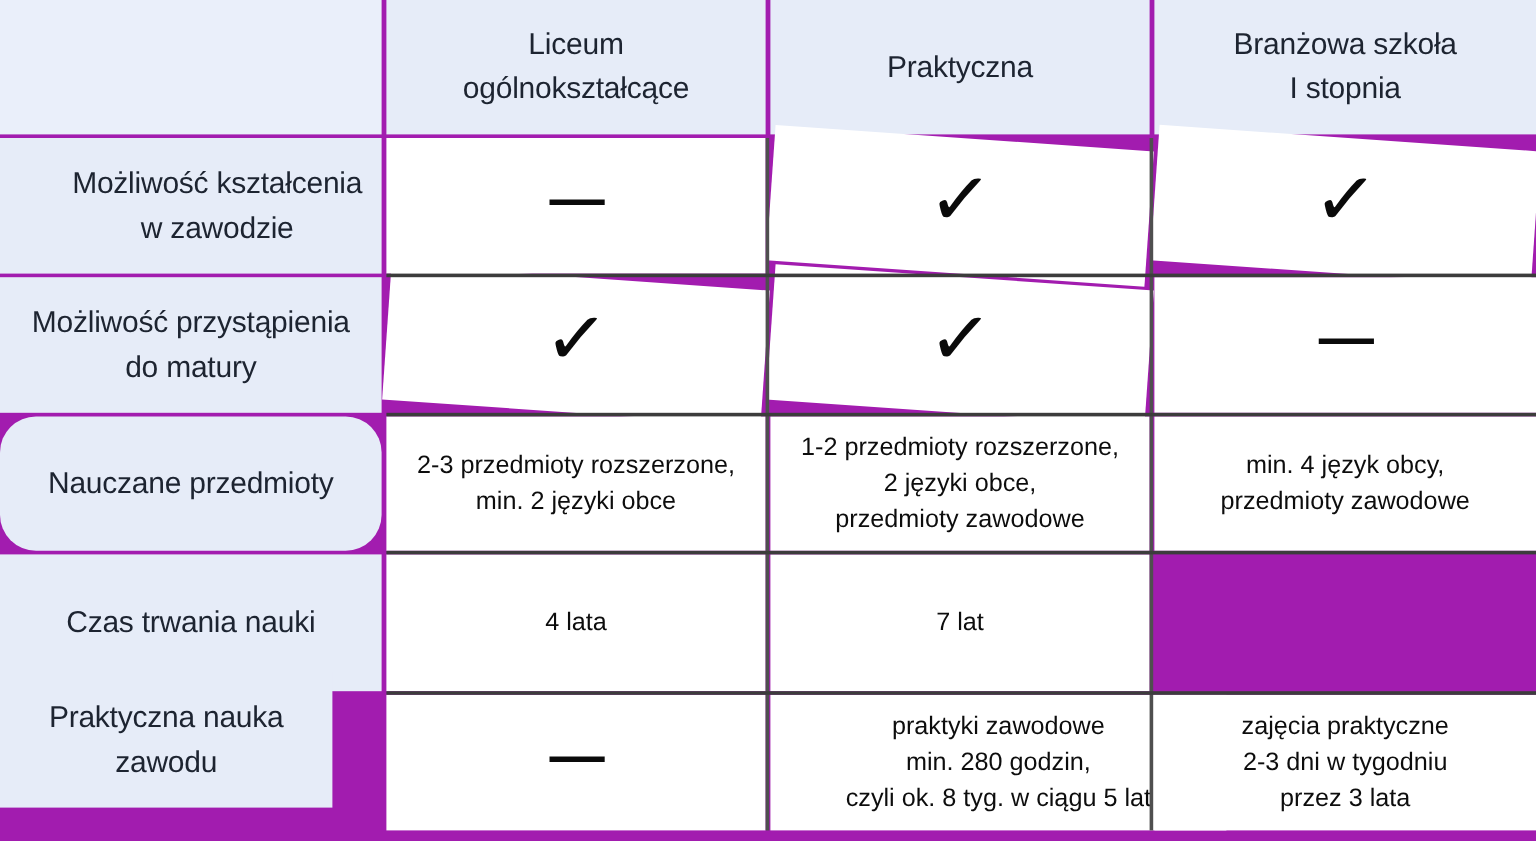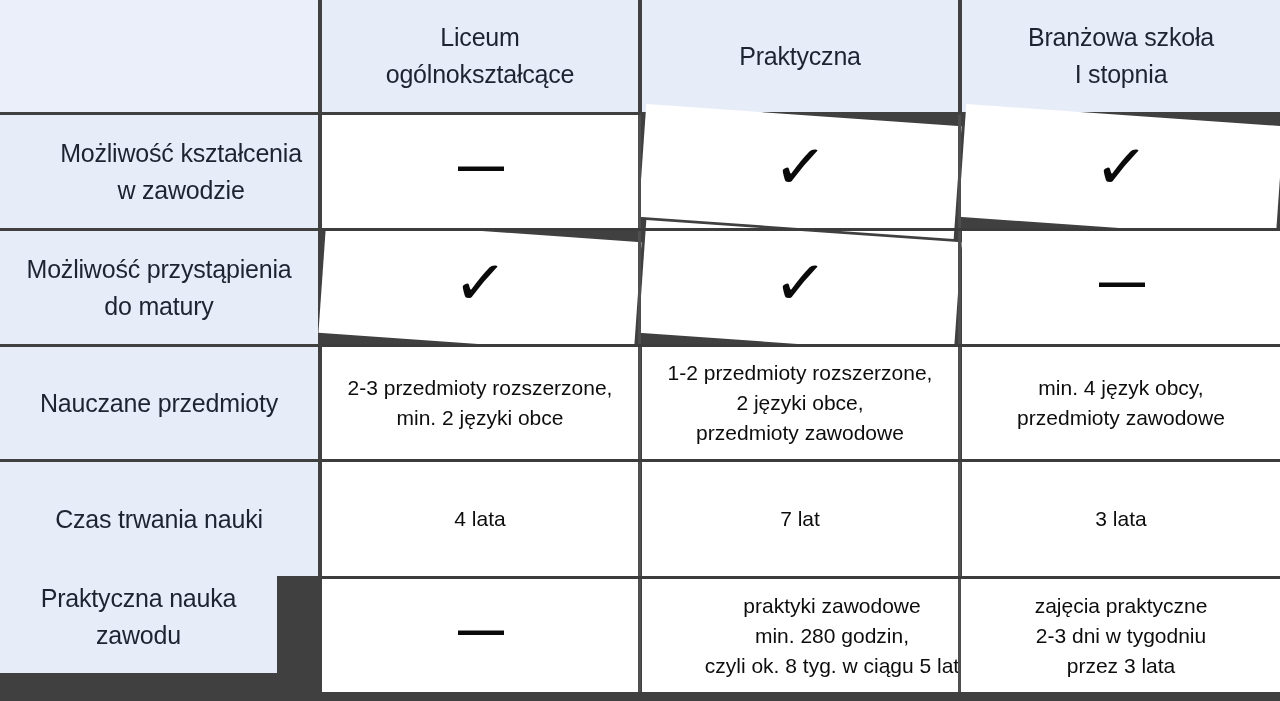--- a/index.html
+++ b/index.html
@@ -3,21 +3,21 @@
 <meta charset="utf-8">
 <style>
   * { margin: 0; padding: 0; box-sizing: border-box; }
   html, body { background: #ffffff; }
   body { font-family: "Liberation Sans", sans-serif; }
 
   .table-canvas {
     position: relative;
     width: 1280px;
     height: 701px;
-    background: #404040;
+    background: #a21caf;
     overflow: hidden;
   }
 
   .cell {
     position: absolute;
     display: flex;
     align-items: center;
     justify-content: center;
     text-align: center;
     white-space: pre-line;
@@ -79,21 +79,21 @@
   <div class="cell blue-cell" style="left:322px; top:0; width:316px; height:112px;">Liceum
 ogólnokształcące</div>
   <div class="cell blue-cell" style="left:642px; top:0; width:316px; height:112px;">Praktyczna</div>
   <div class="cell blue-cell" style="left:962px; top:0; width:318px; height:112px;">Branżowa szkoła
 I stopnia</div>
 
   <div class="cell blue-cell" style="left:0; top:115px; width:318px; height:113px;padding-left:44px;">Możliwość kształcenia
 w zawodzie</div>
   <div class="cell blue-cell" style="left:0; top:231px; width:318px; height:113px;">Możliwość przystąpienia
 do matury</div>
-  <div class="cell blue-cell" style="left:0; top:347px; width:318px; height:112px;">Nauczane przedmioty</div>
+  <div class="cell blue-cell" style="left:0; top:347px; width:318px; height:112px;border-radius:30px;">Nauczane przedmioty</div>
   <div class="cell blue-cell" style="left:0; top:462px; width:318px; height:114px;">Czas trwania nauki</div>
   <div class="cell blue-cell" style="left:0; top:560px; width:277px; height:113px;">Praktyczna nauka
 zawodu</div>
 
   <div class="cell data-cell cell-value sym-dash" style="left:322px; top:115px; width:316px; height:113px;">—</div>
   <div class="cell data-cell cell-value sym-check" style="left:642px; top:115px; width:316px; height:113px;">✓</div>
   <div class="cell data-cell cell-value sym-check" style="left:962px; top:115px; width:318px; height:113px;">✓</div>
 
   <div class="cell data-cell cell-value sym-check" style="left:322px; top:231px; width:316px; height:113px;">✓</div>
   <div class="cell data-cell cell-value sym-check" style="left:642px; top:231px; width:316px; height:113px;">✓</div>
@@ -102,21 +102,20 @@
   <div class="cell data-cell cell-value" style="left:322px; top:347px; width:316px; height:112px;">2-3 przedmioty rozszerzone,
 min. 2 języki obce</div>
   <div class="cell data-cell cell-value" style="left:642px; top:347px; width:316px; height:112px;">1-2 przedmioty rozszerzone,
 2 języki obce,
 przedmioty zawodowe</div>
   <div class="cell data-cell cell-value" style="left:962px; top:347px; width:318px; height:112px;">min. 4 język obcy,
 przedmioty zawodowe</div>
 
   <div class="cell data-cell cell-value" style="left:322px; top:462px; width:316px; height:114px;">4 lata</div>
   <div class="cell data-cell cell-value" style="left:642px; top:462px; width:316px; height:114px;">7 lat</div>
-  <div class="cell data-cell cell-value" style="left:962px; top:462px; width:318px; height:114px;">3 lata</div>
 
   <div class="cell data-cell cell-value sym-dash" style="left:322px; top:579px; width:316px; height:113px;">—</div>
   <div class="cell data-cell cell-value" style="left:642px; top:579px; width:380px; height:113px;">praktyki zawodowe
 min. 280 godzin,
 czyli ok. 8 tyg. w ciągu 5 lat</div>
   <div class="cell data-cell cell-value" style="left:962px; top:579px; width:318px; height:113px;">zajęcia praktyczne
 2-3 dni w tygodniu
 przez 3 lata</div>
 
   <div class="vline" style="left:638px; top:115px; height:577px;"></div>

